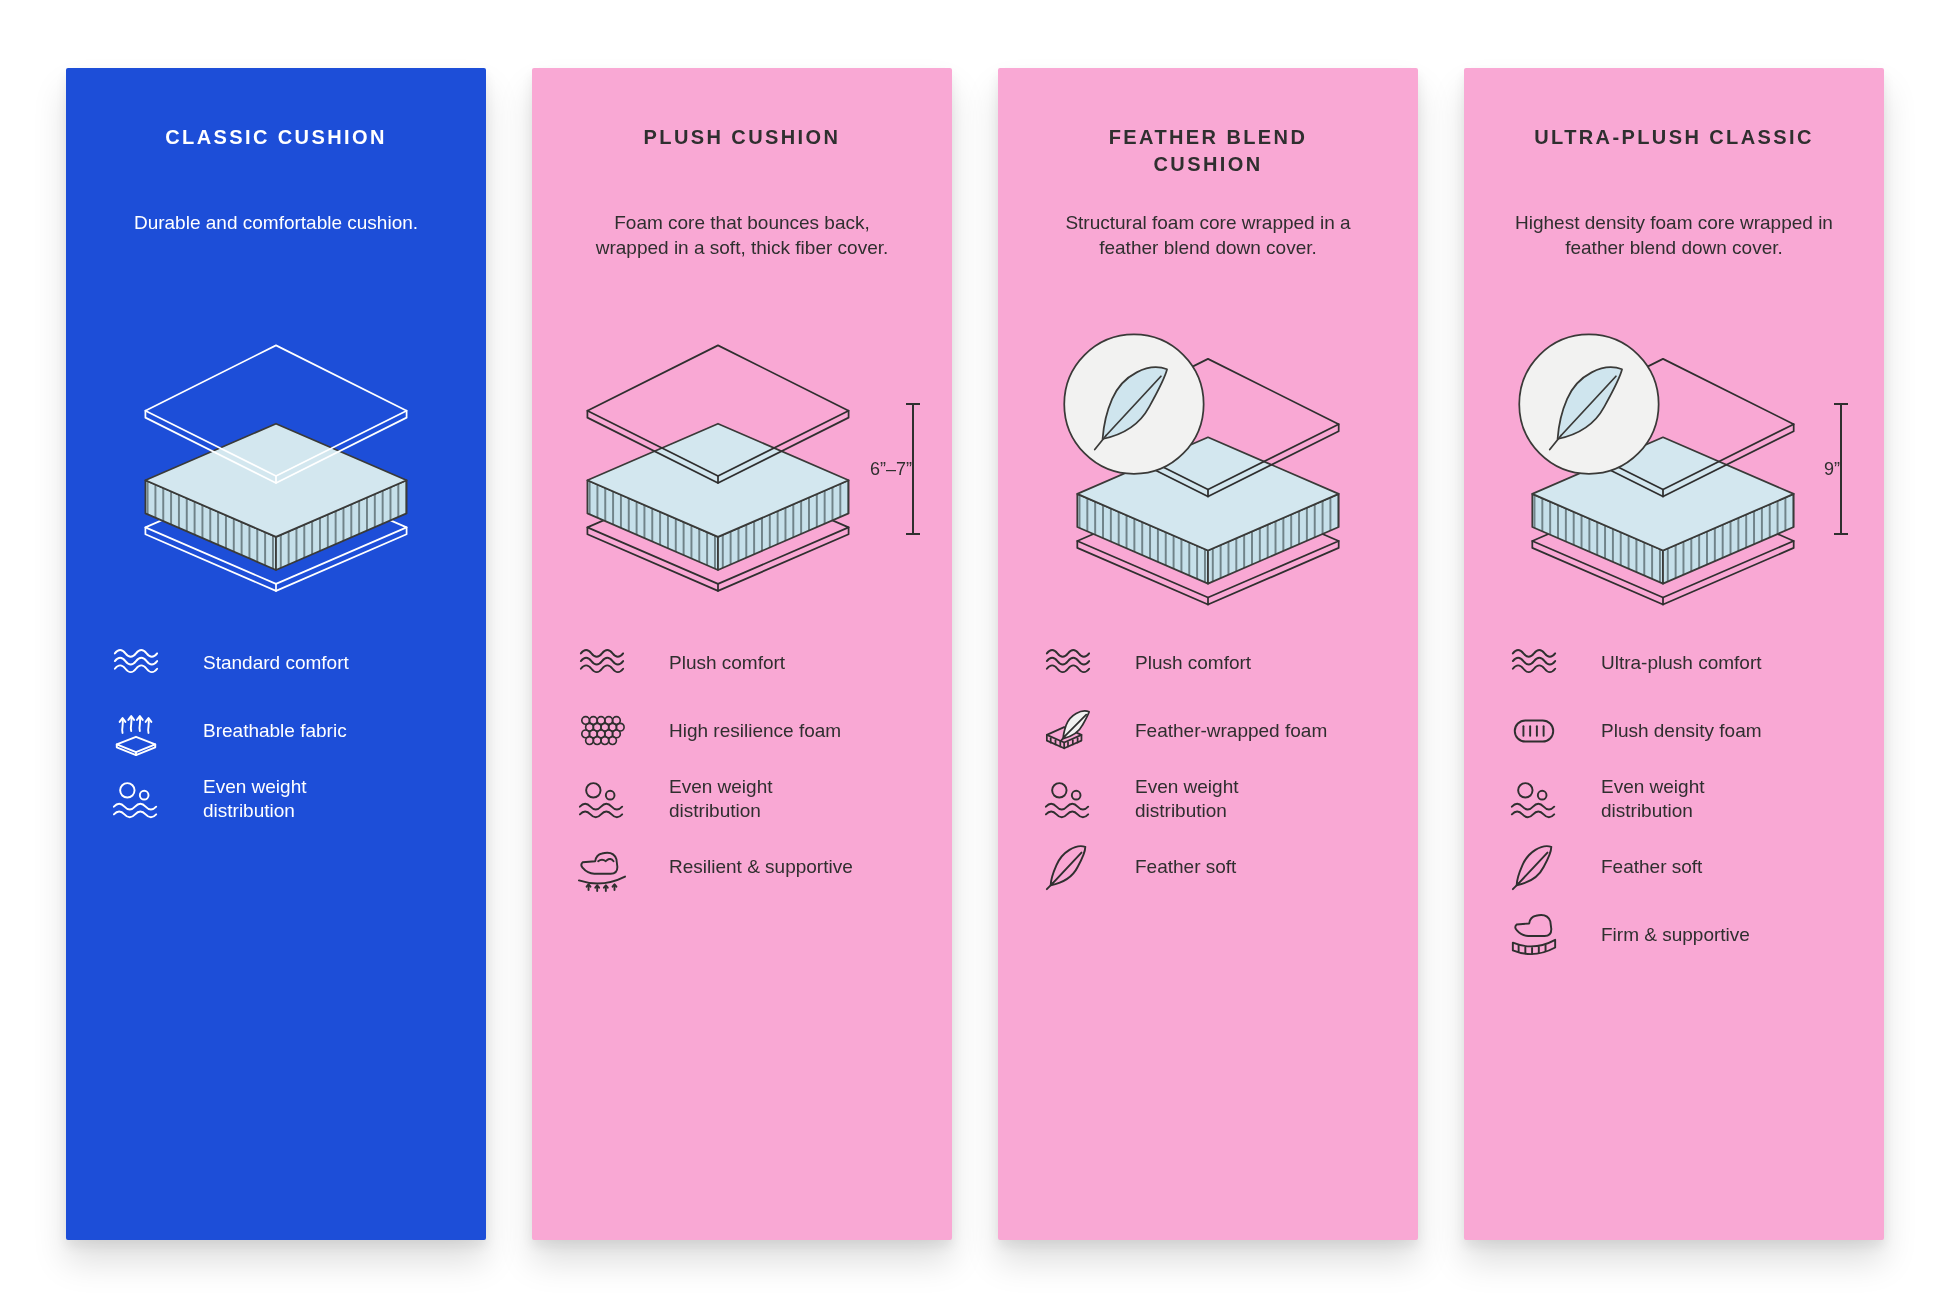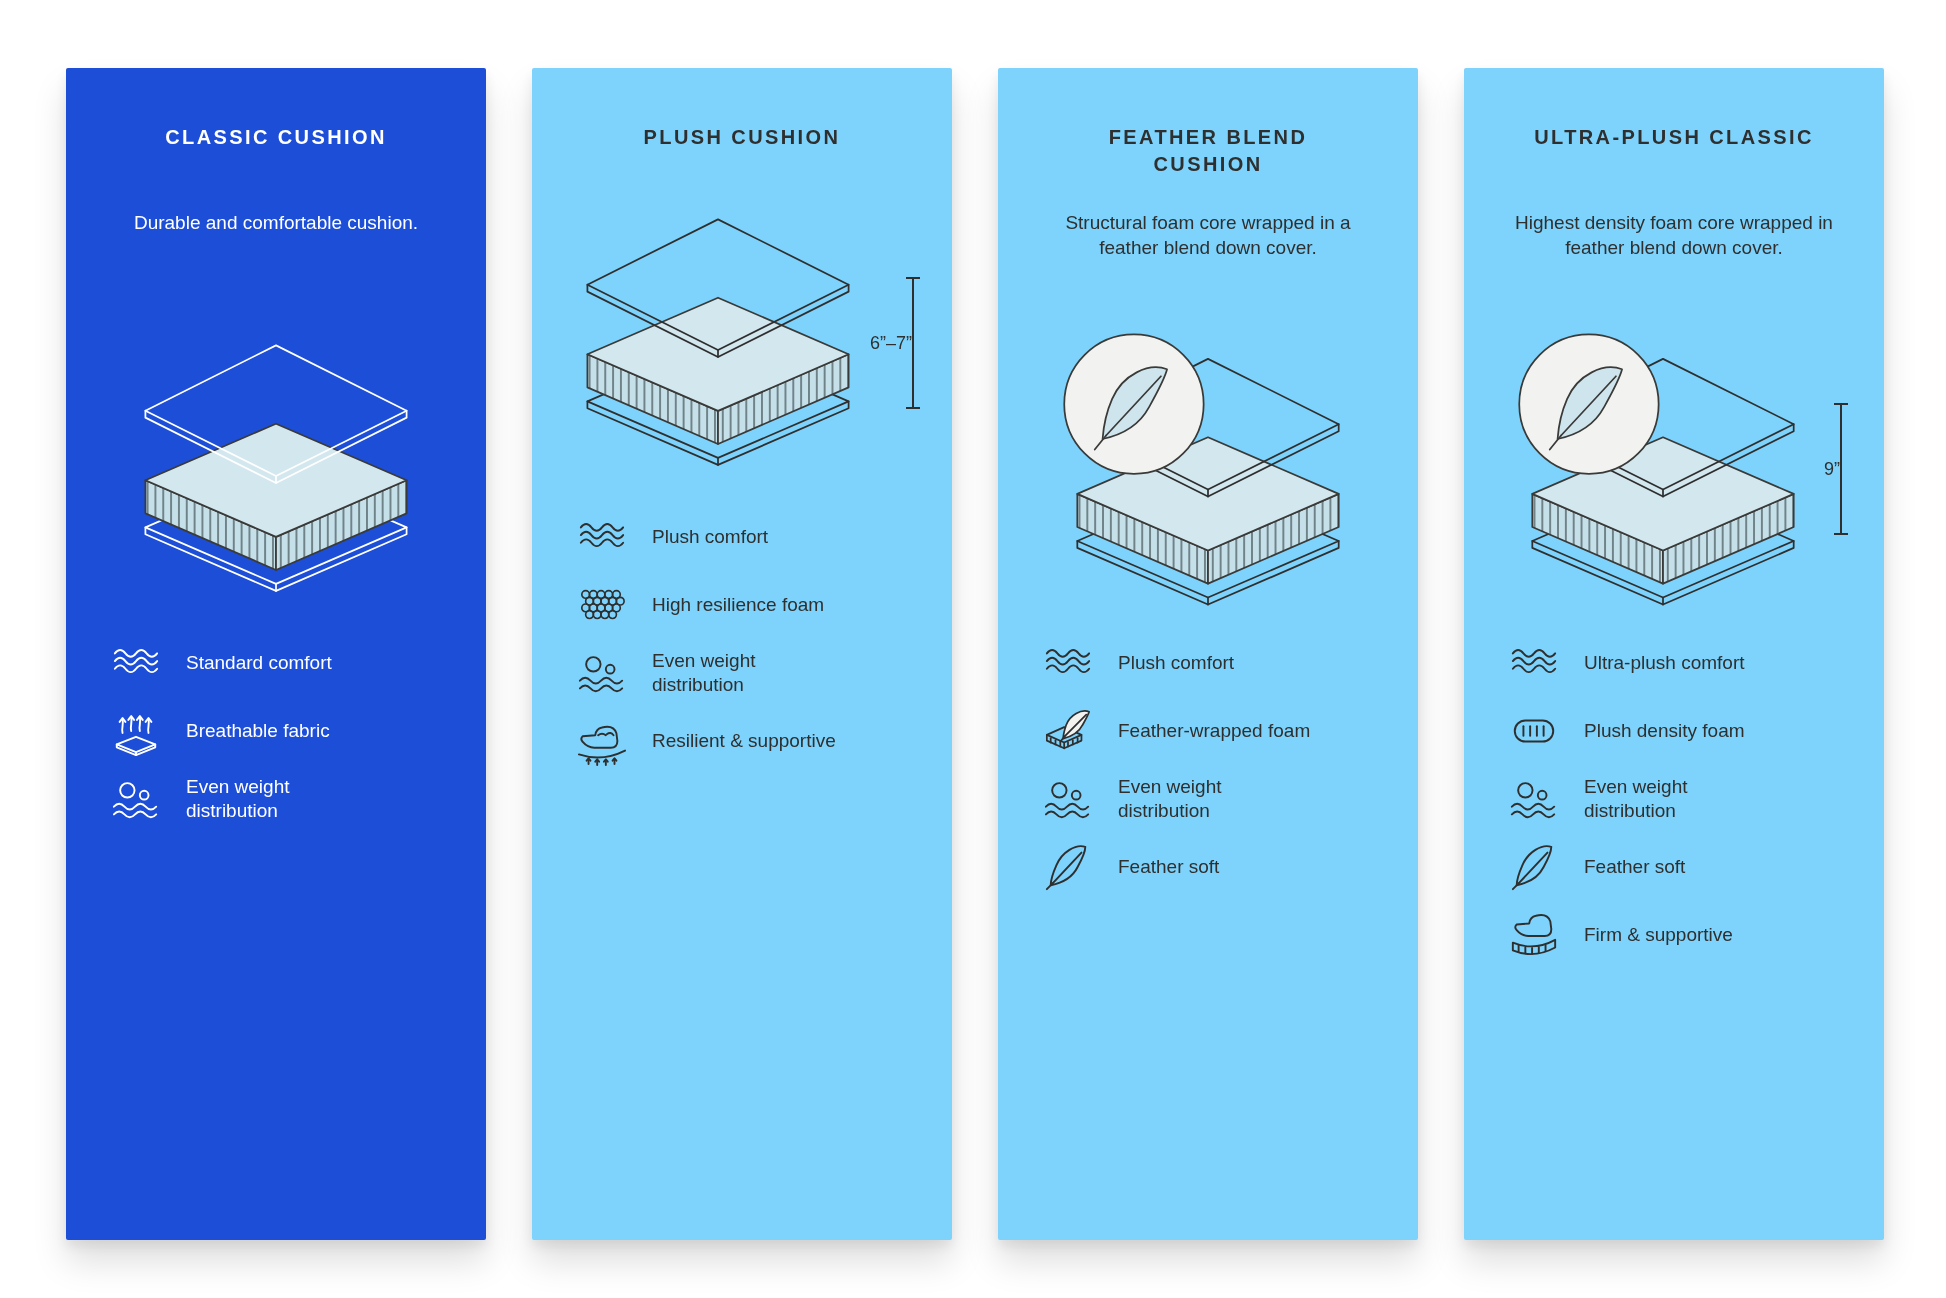--- a/index.html
+++ b/index.html
@@ -6,21 +6,21 @@
   html,body { width:1946px; height:1298px; }
   body {
     background:#ffffff;
     font-family:"Liberation Sans", sans-serif;
     color:#2f2f2f;
     overflow:hidden;
   }
   .board { display:flex; gap:46px; padding:68px 62px 0 66px; }
   .card {
     width:420px; height:1172px;
-    background:#7dd3fc;
+    background:#f9a8d4;
     border-radius:2px;
     box-shadow:0 22px 34px rgba(0,0,0,0.13), 0 6px 12px rgba(0,0,0,0.07);
     padding:56px 24px 0;
     display:flex; flex-direction:column;
     color:#2f2f2f;
   }
   .card.dark { background:#1d4ed8; color:#ffffff; }
   .card-title {
     font-size:20px; font-weight:bold; letter-spacing:2.4px;
     line-height:1.35; text-align:center;
@@ -34,21 +34,21 @@
     height:322px;
     display:flex; align-items:center; justify-content:center;
     gap:4px;
   }
   .measure { display:flex; align-items:center; color:inherit; }
   .measure-label { font-size:18px; white-space:nowrap; }
   .mline { width:2px; height:132px; background:#2f2f2f; position:relative; display:inline-block; }
   .mline::before,.mline::after { content:""; position:absolute; left:-6px; width:14px; height:2px; background:inherit; }
   .mline::before { top:0; } .mline::after { bottom:0; }
   .features { list-style:none; padding:8px 0 0 16px; }
-  .feature { display:flex; align-items:center; gap:20px; margin-bottom:18px; min-height:50px; }
+  .feature { display:flex; align-items:center; gap:37px; margin-bottom:18px; min-height:50px; }
   .ficon { flex:0 0 60px; width:60px; display:flex; justify-content:center; align-items:center; }
   .flabel { font-size:19px; line-height:1.26; max-width:200px; }
   svg { display:block; }
 </style>
 </head>
 <body>
 
 <svg width="0" height="0" style="position:absolute" aria-hidden="true">
   <defs>
     <pattern id="foamHatch" width="9" height="8" patternUnits="userSpaceOnUse">
@@ -128,20 +128,21 @@
           </g>
             </svg>
         </span>
         <span class="flabel">Even weight distribution</span>
       </li>
     </ul>
   </section>
 
   <section class="card">
     <h2 class="card-title">PLUSH CUSHION</h2>
+    <p class="card-desc">Foam core that bounces back, wrapped in a soft, thick fiber cover.</p>
     <div class="diagram-row">
       <svg width="296" height="258" viewBox="0 0 340 296">
         <g fill="none" stroke-width="2" stroke-linejoin="round" stroke-linecap="round">
           <g stroke="currentColor">
             <path d="M170 150 L320 215 L170 280 L20 215 Z"></path>
             <path d="M20 215 L20 223 L170 288 L320 223 L320 215"></path>
             <path d="M170 280 L170 288"></path>
           </g>
           <g stroke="#3a3a38">
             <path d="M20 161 L170 226 L170 264 L20 199 Z" fill="url(#foamHatch)"></path>

